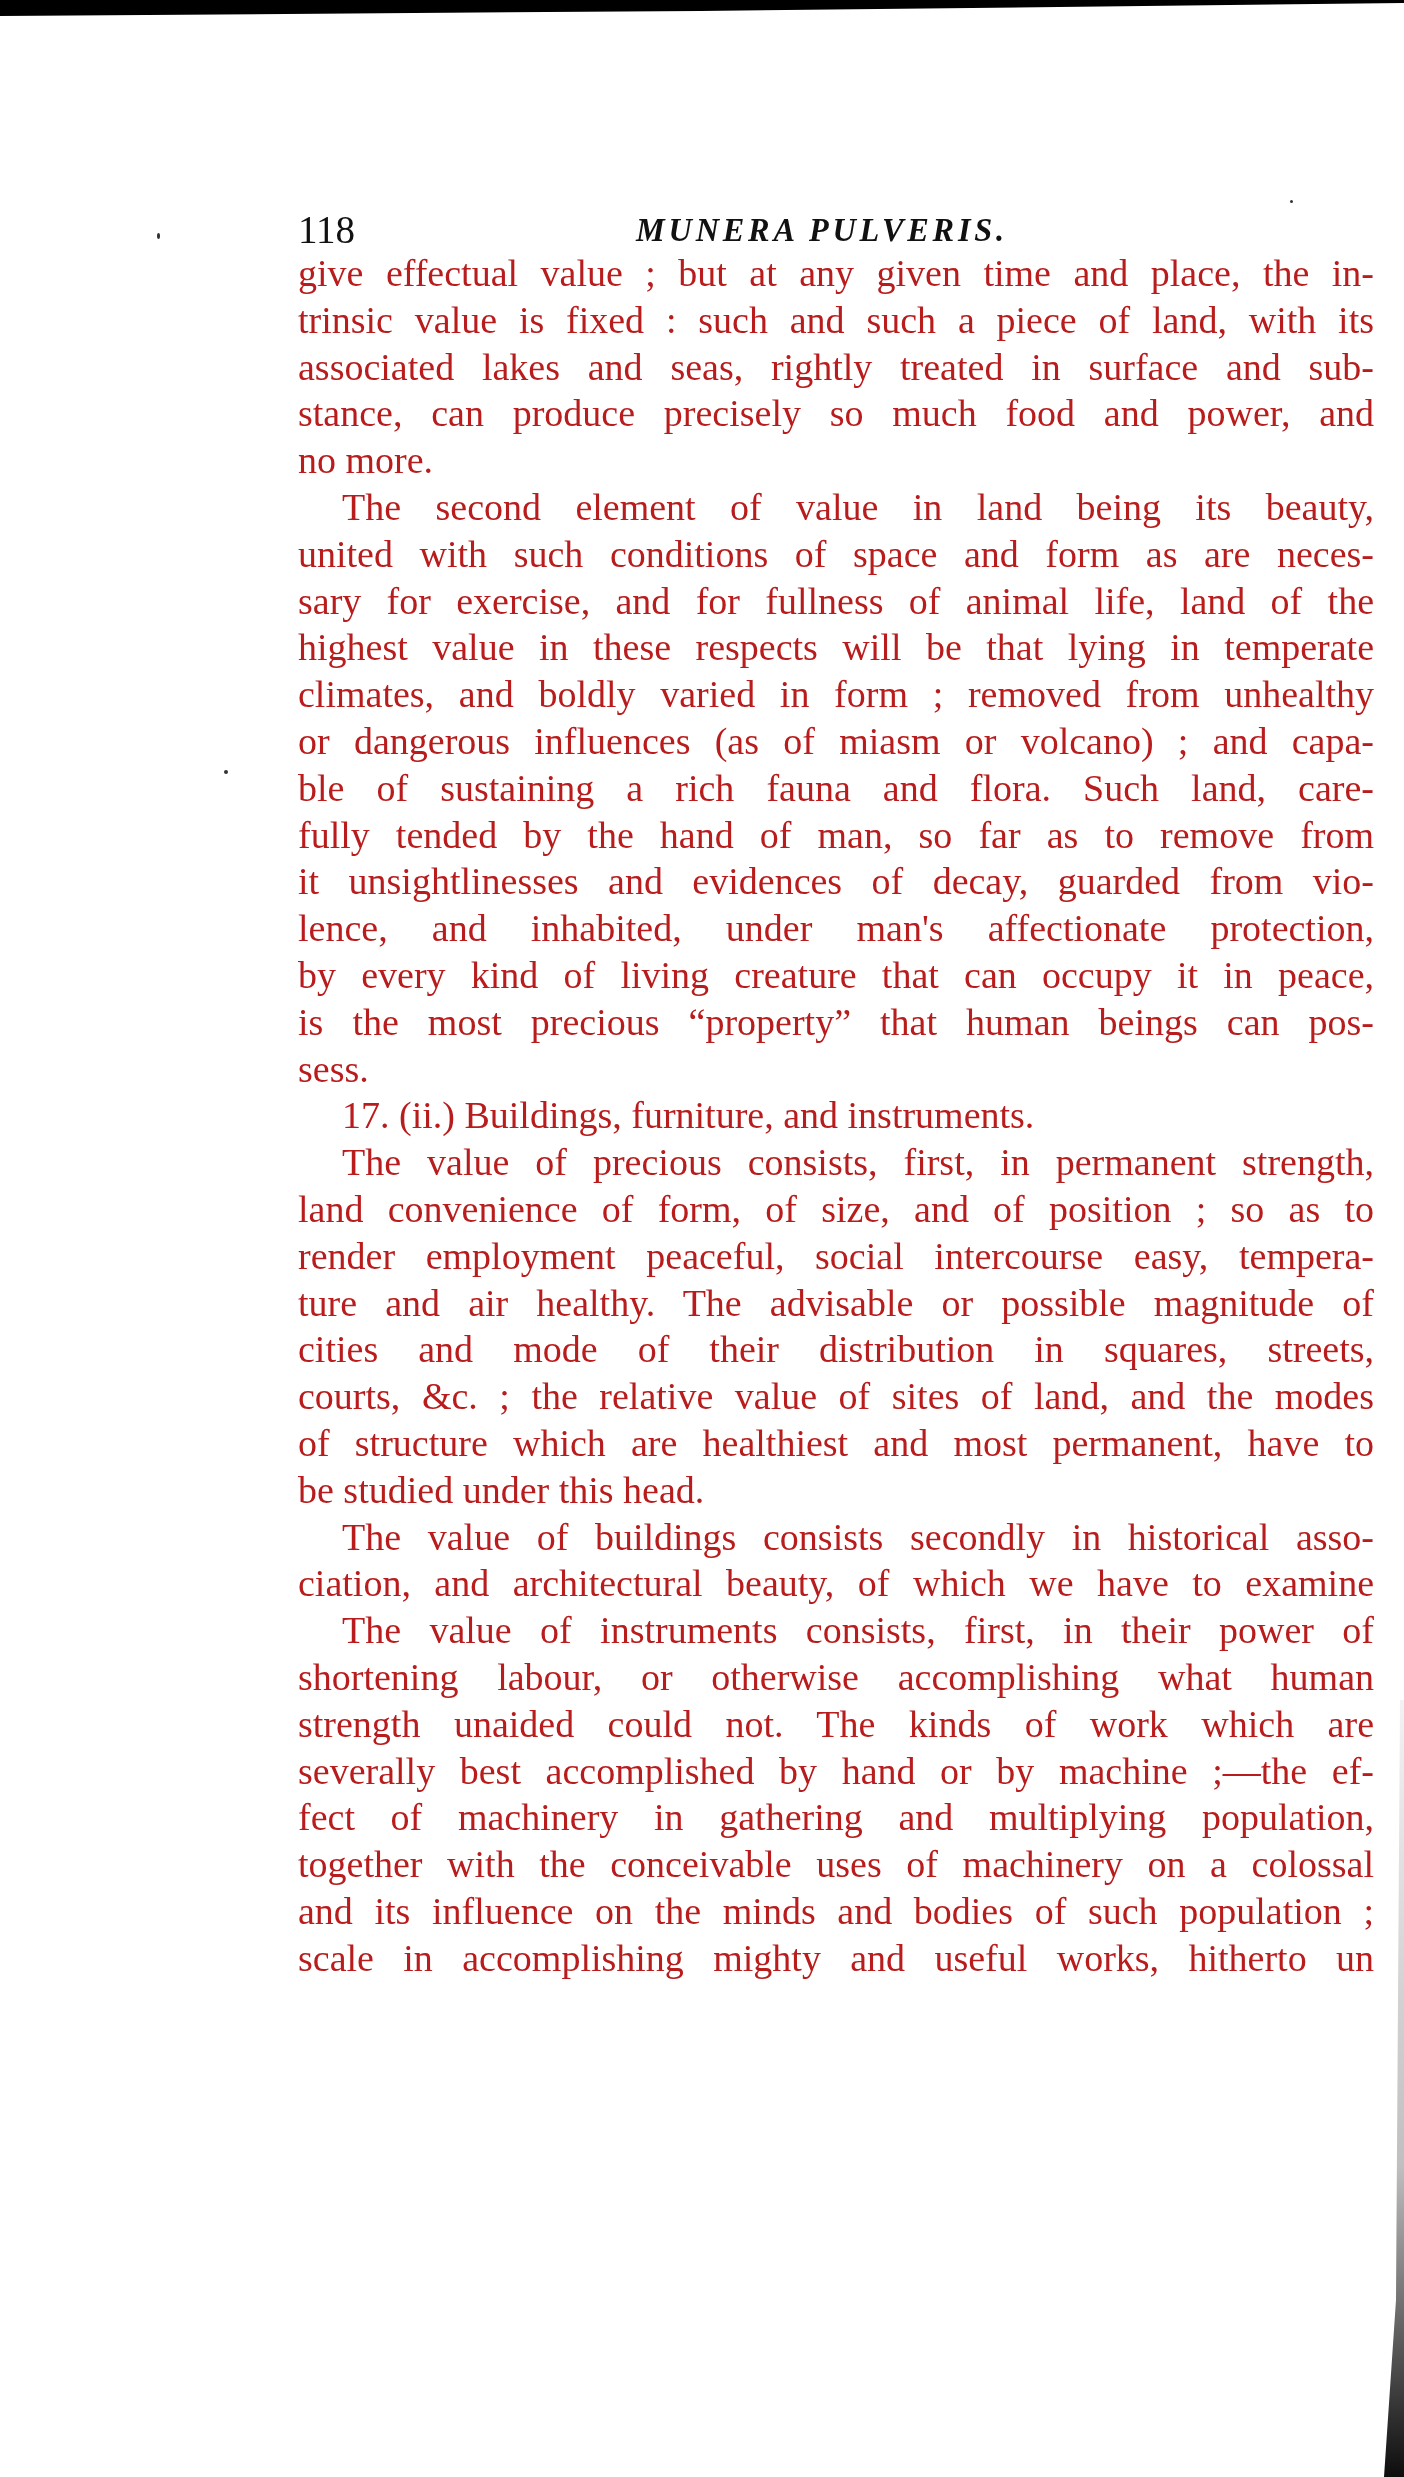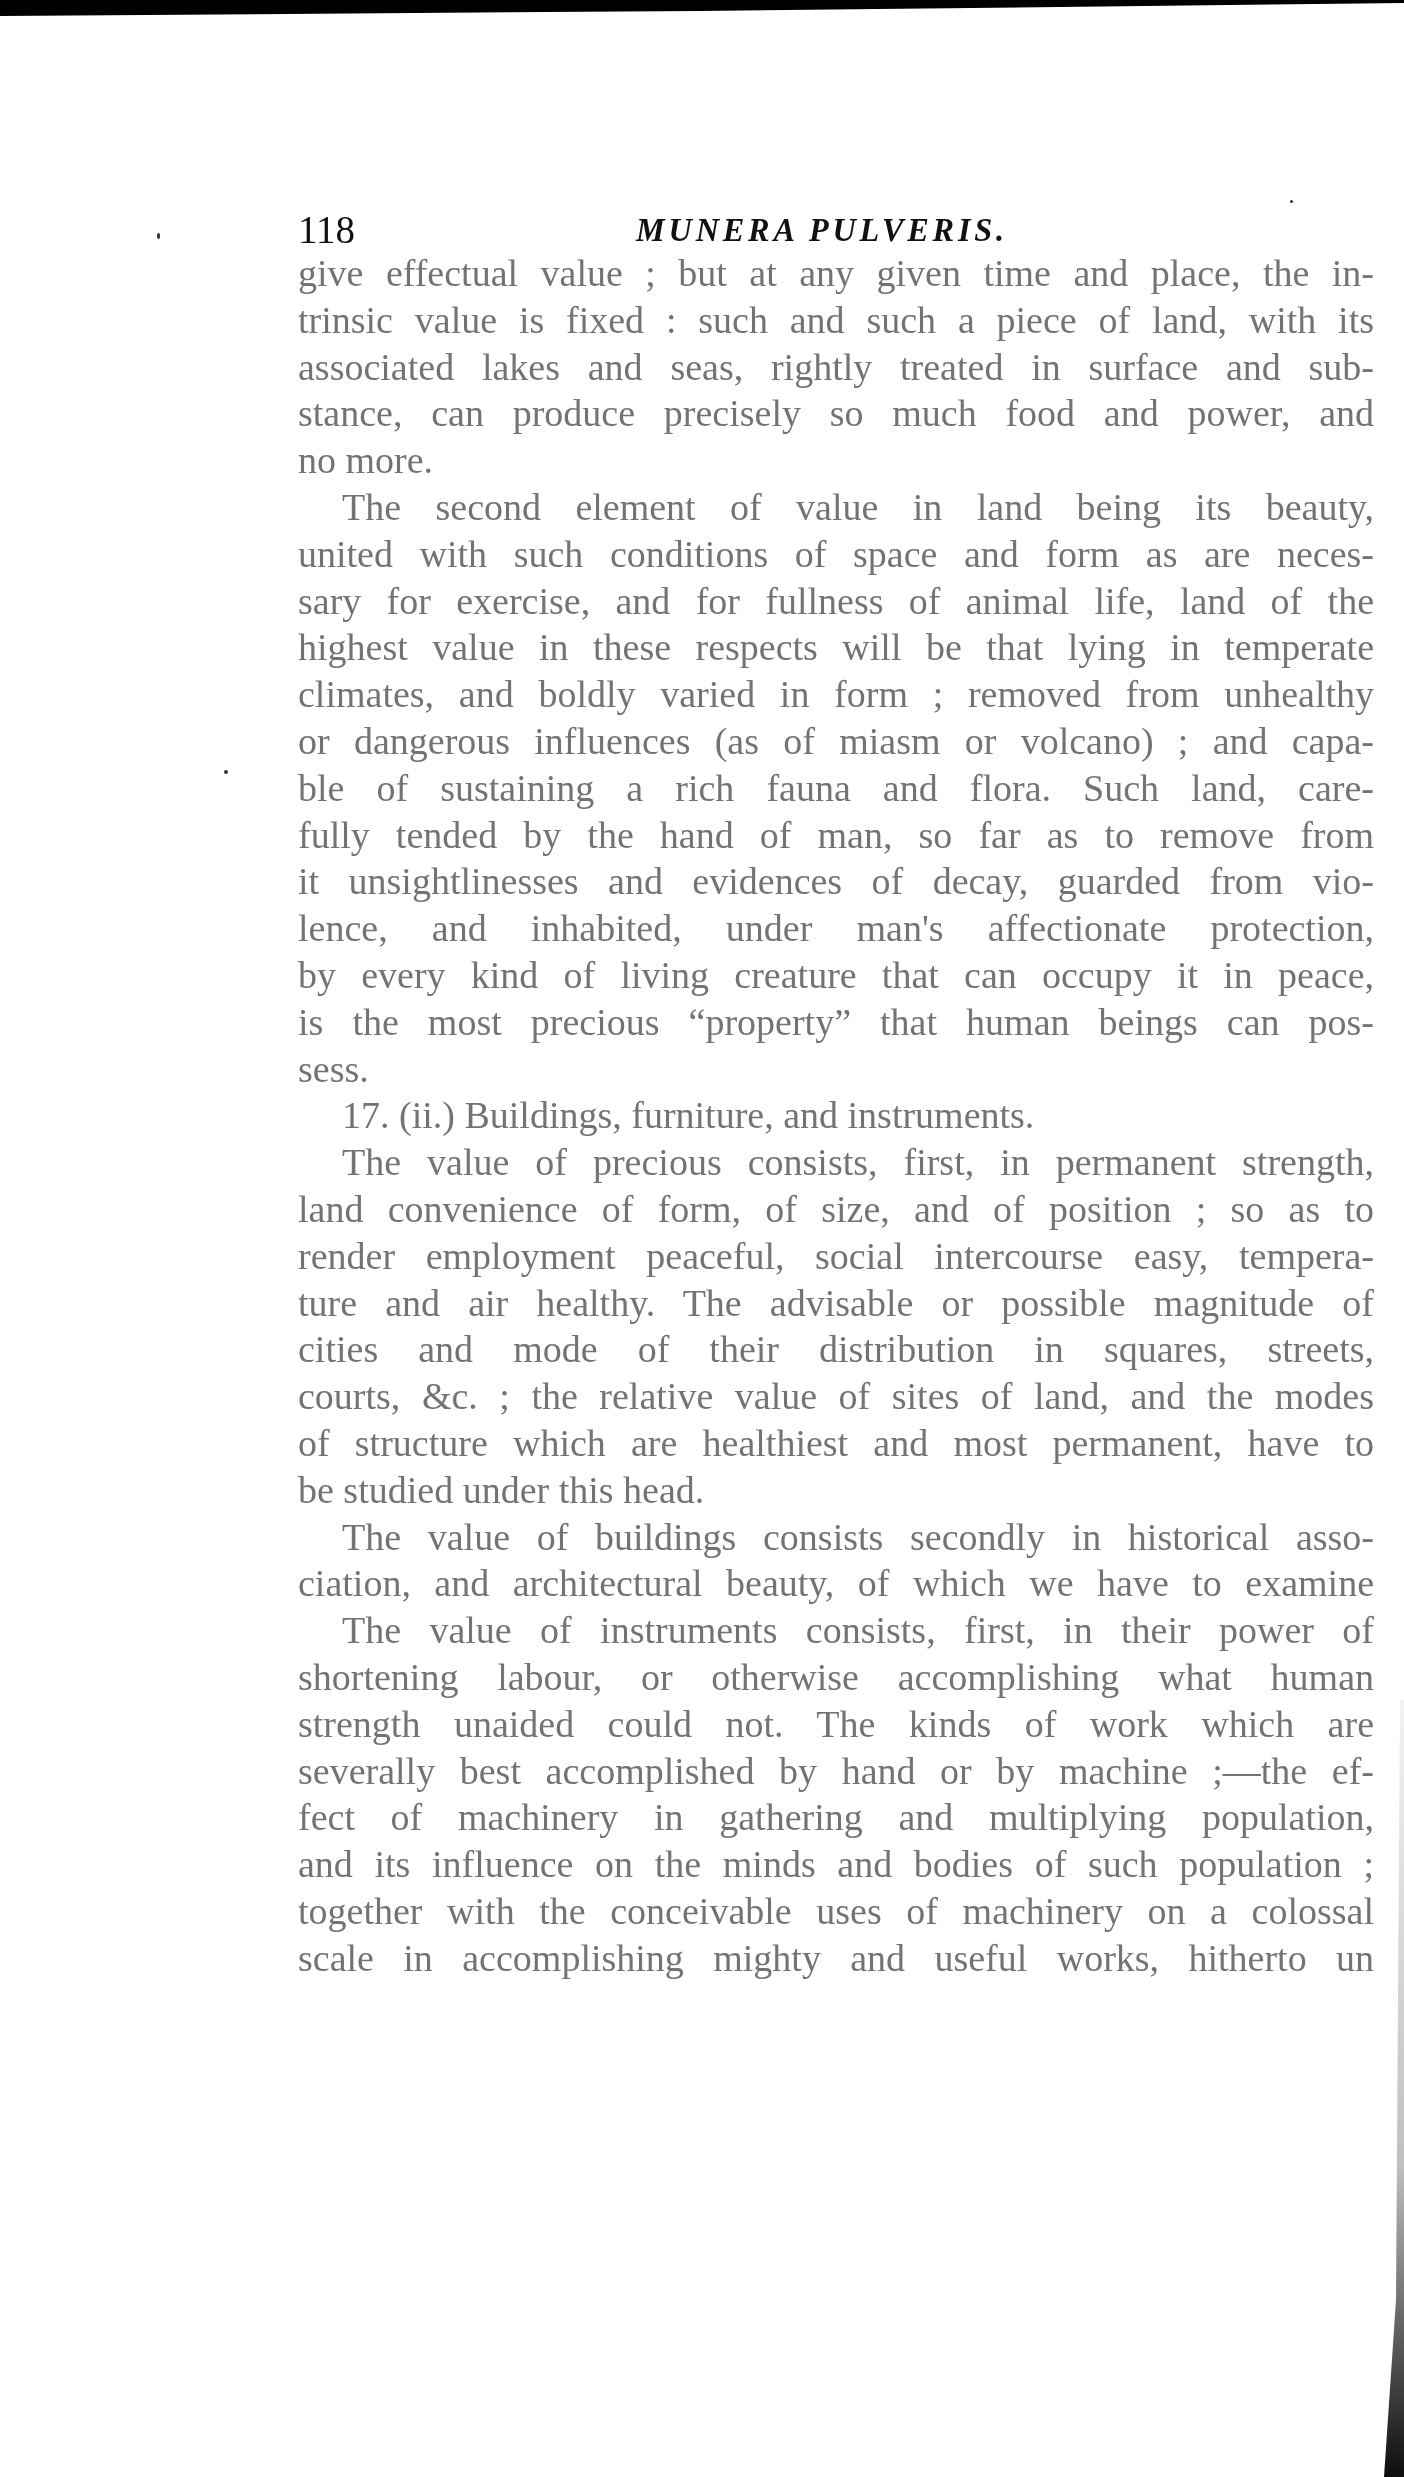--- a/index.html
+++ b/index.html
@@ -19,21 +19,21 @@
   }
   .book-title {
     position: absolute; left: 338px; top: 2px; font-size: 34px; line-height: 40px;
     font-style: italic; font-weight: bold; letter-spacing: 4px; transform: scaleX(0.95);
     transform-origin: left;
   }
   .stray-mark { position: absolute; background: #333; border-radius: 50%; }
   .page-body {
     position: absolute; left: 298px; top: 250px; width: 1076px;
     font-family: "Liberation Serif", "DejaVu Serif", serif;
-    font-size: 38px; line-height: 46.8px; color: #737373;
+    font-size: 38px; line-height: 46.8px; color: #b91c1c;
   }
   .line {
     display: block; height: 46.8px; white-space: nowrap;
     text-align: justify; text-align-last: justify;
     overflow: visible;
   }
   .line.last { text-align-last: left; }
   .line.indent { padding-left: 44px; font-family: Liberation Serif, serif; }
 </style>
 </head>
@@ -91,16 +91,16 @@
     <span class="line">courts, &amp;c. ;  the relative value of sites of land, and the modes</span>
     <span class="line">of structure which are healthiest and most permanent, have to</span>
     <span class="line last">be studied under this head.</span>
     <span class="line indent">The value of buildings consists  secondly in  historical asso-</span>
     <span class="line">ciation, and architectural  beauty, of which we have to examine</span>
     <span class="line indent">The value  of  instruments  consists,  first,  in  their  power  of</span>
     <span class="line">shortening labour,  or  otherwise  accomplishing  what  human</span>
     <span class="line">strength  unaided could not.   The  kinds  of  work  which  are</span>
     <span class="line">severally best accomplished  by hand or  by machine ;—the ef-</span>
     <span class="line">fect of machinery  in  gathering  and  multiplying  population,</span>
+    <span class="line">together with the conceivable uses of  machinery on a colossal</span>
     <span class="line">and its influence on the minds and bodies of such population ;</span>
-    <span class="line">together with the conceivable uses of  machinery on a colossal</span>
     <span class="line">scale in accomplishing mighty and  useful works, hitherto un</span>
   </div>
 
 </body></html>

